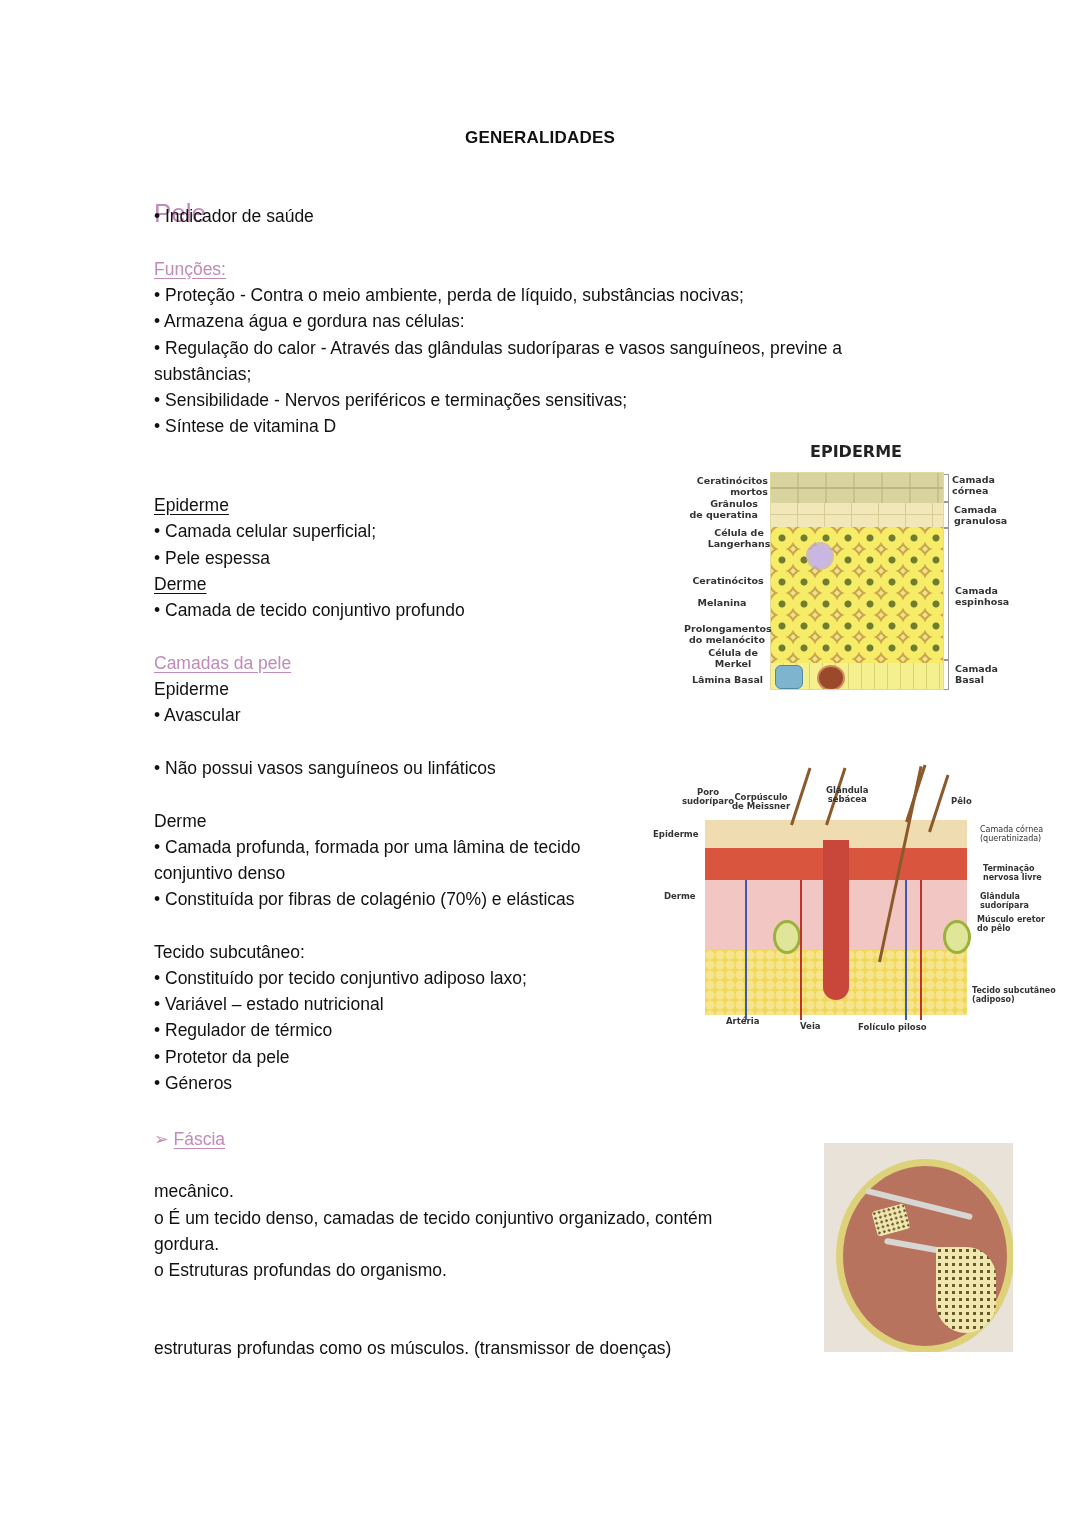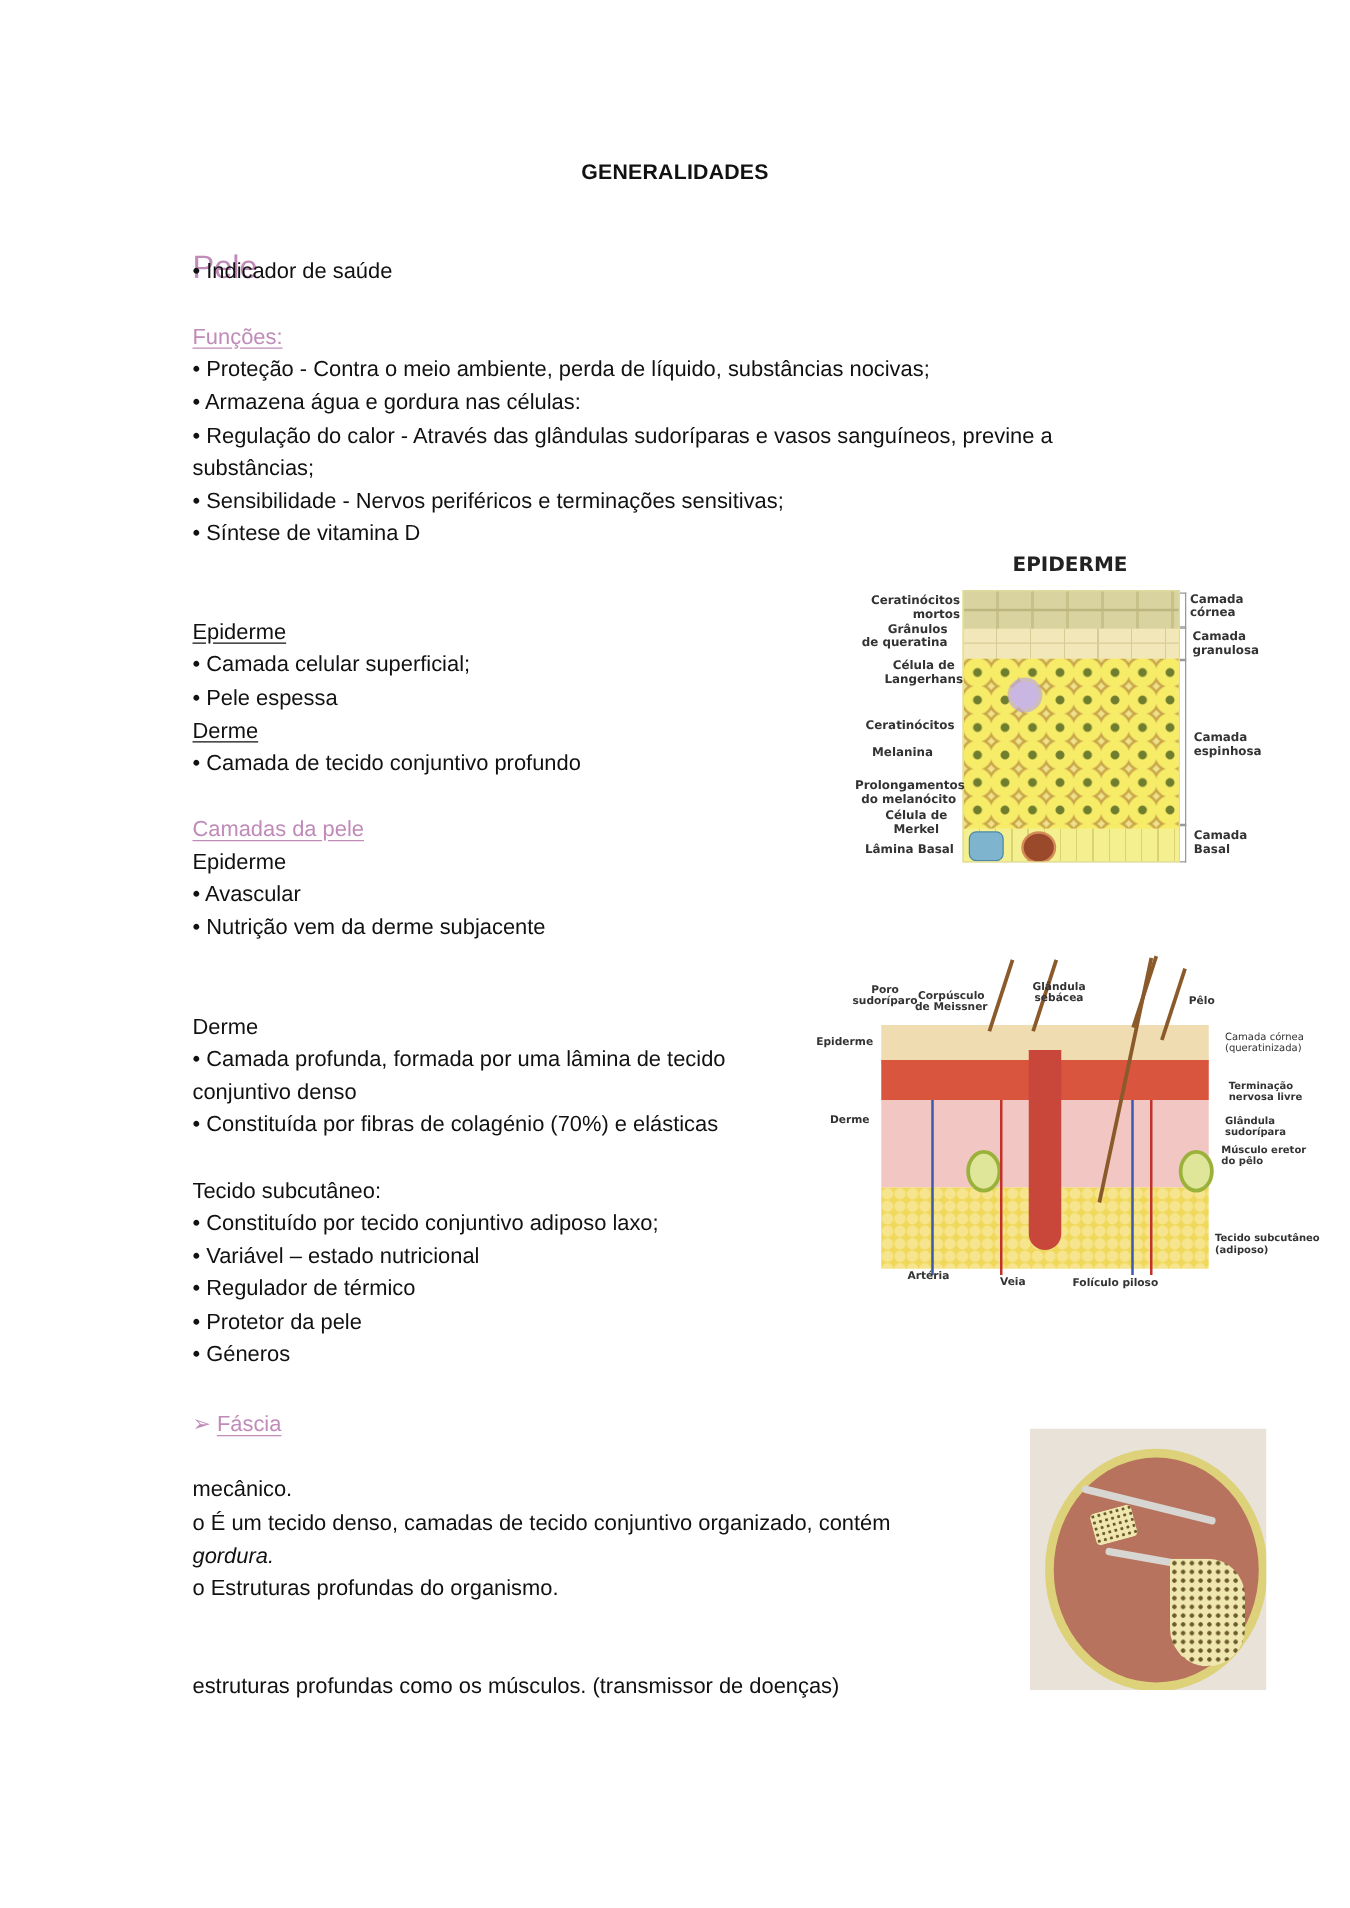--- a/index.html
+++ b/index.html
@@ -82,41 +82,41 @@
 
   <div class="txt ul" style="top:492px;">Epiderme</div>
   <div class="txt" style="top:518px;">• Camada celular superficial;</div>
   <div class="txt" style="top:545px;">• Pele espessa</div>
   <div class="txt ul" style="top:571px;">Derme</div>
   <div class="txt" style="top:597px;">• Camada de tecido conjuntivo profundo</div>
 
   <div class="txt h-pink ul" style="top:650px;">Camadas da pele</div>
   <div class="txt" style="top:676px;">Epiderme</div>
   <div class="txt" style="top:702px;">• Avascular</div>
-  <div class="txt" style="top:728px;">• Nutrição vem da derme subjacente</div>
+  <div class="txt" style="top:755px;">• Não possui vasos sanguíneos ou linfáticos</div>
 
   <div class="txt" style="top:808px;">Derme</div>
   <div class="txt" style="top:834px;">• Camada profunda, formada por uma lâmina de tecido</div>
   <div class="txt" style="top:860px;">conjuntivo denso</div>
   <div class="txt" style="top:886px;">• Constituída por fibras de colagénio (70%) e elásticas</div>
 
   <div class="txt" style="top:939px;">Tecido subcutâneo:</div>
   <div class="txt" style="top:965px;">• Constituído por tecido conjuntivo adiposo laxo;</div>
   <div class="txt" style="top:991px;">• Variável – estado nutricional</div>
   <div class="txt" style="top:1017px;">• Regulador de térmico</div>
   <div class="txt" style="top:1044px;">• Protetor da pele</div>
   <div class="txt" style="top:1070px;">• Géneros</div>
 
   <div class="txt h-pink" style="top:1126px;">
     <span>➢</span>
     <span class="ul">Fáscia</span>
   </div>
   <div class="txt" style="top:1178px;">mecânico.</div>
   <div class="txt" style="top:1205px;">o É um tecido denso, camadas de tecido conjuntivo organizado, contém</div>
-  <div class="txt" style="top:1231px;font-style:italic;">gordura.</div>
+  <div class="txt" style="top:1231px;">gordura.</div>
   <div class="txt" style="top:1257px;">o Estruturas profundas do organismo.</div>
 
   <div class="txt" style="top:1335px;">estruturas profundas como os músculos. (transmissor de doenças)</div>
 
   <div>
     <div id="epi-title">EPIDERME</div>
     <div id="epi-block">
       <div class="epi-cornea"></div>
       <div class="epi-gran"></div>
       <div class="epi-spin"></div>

